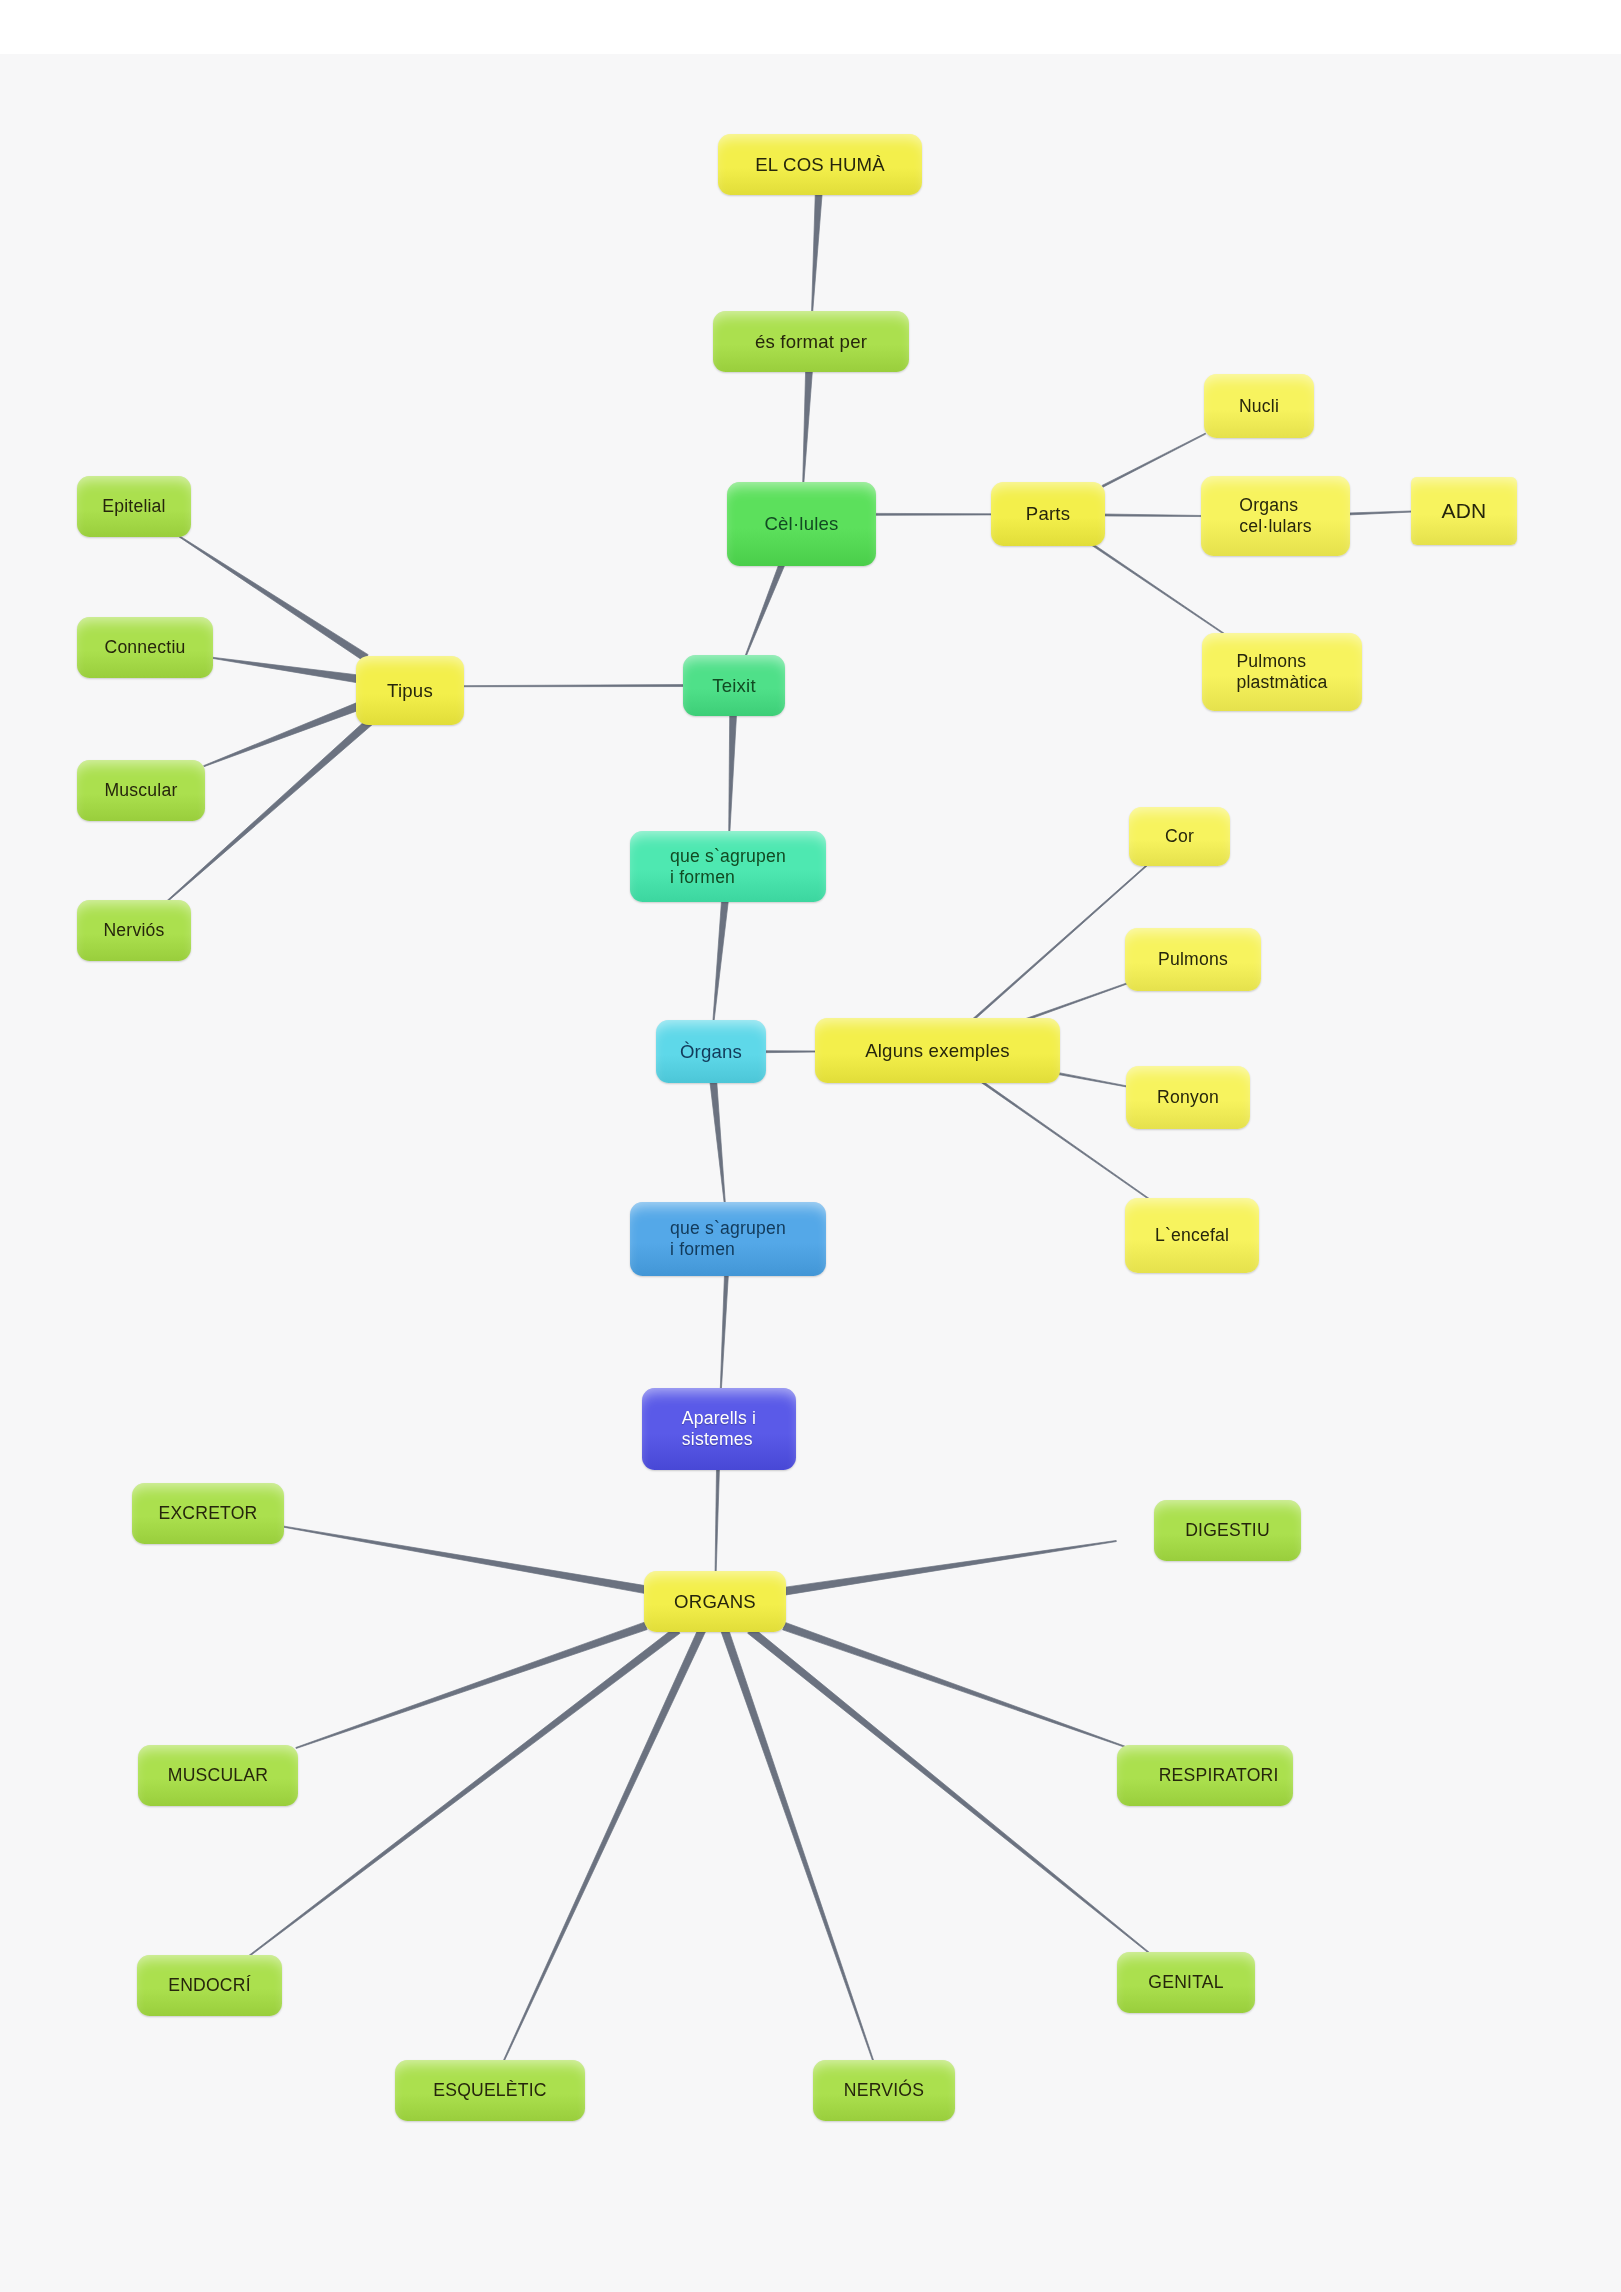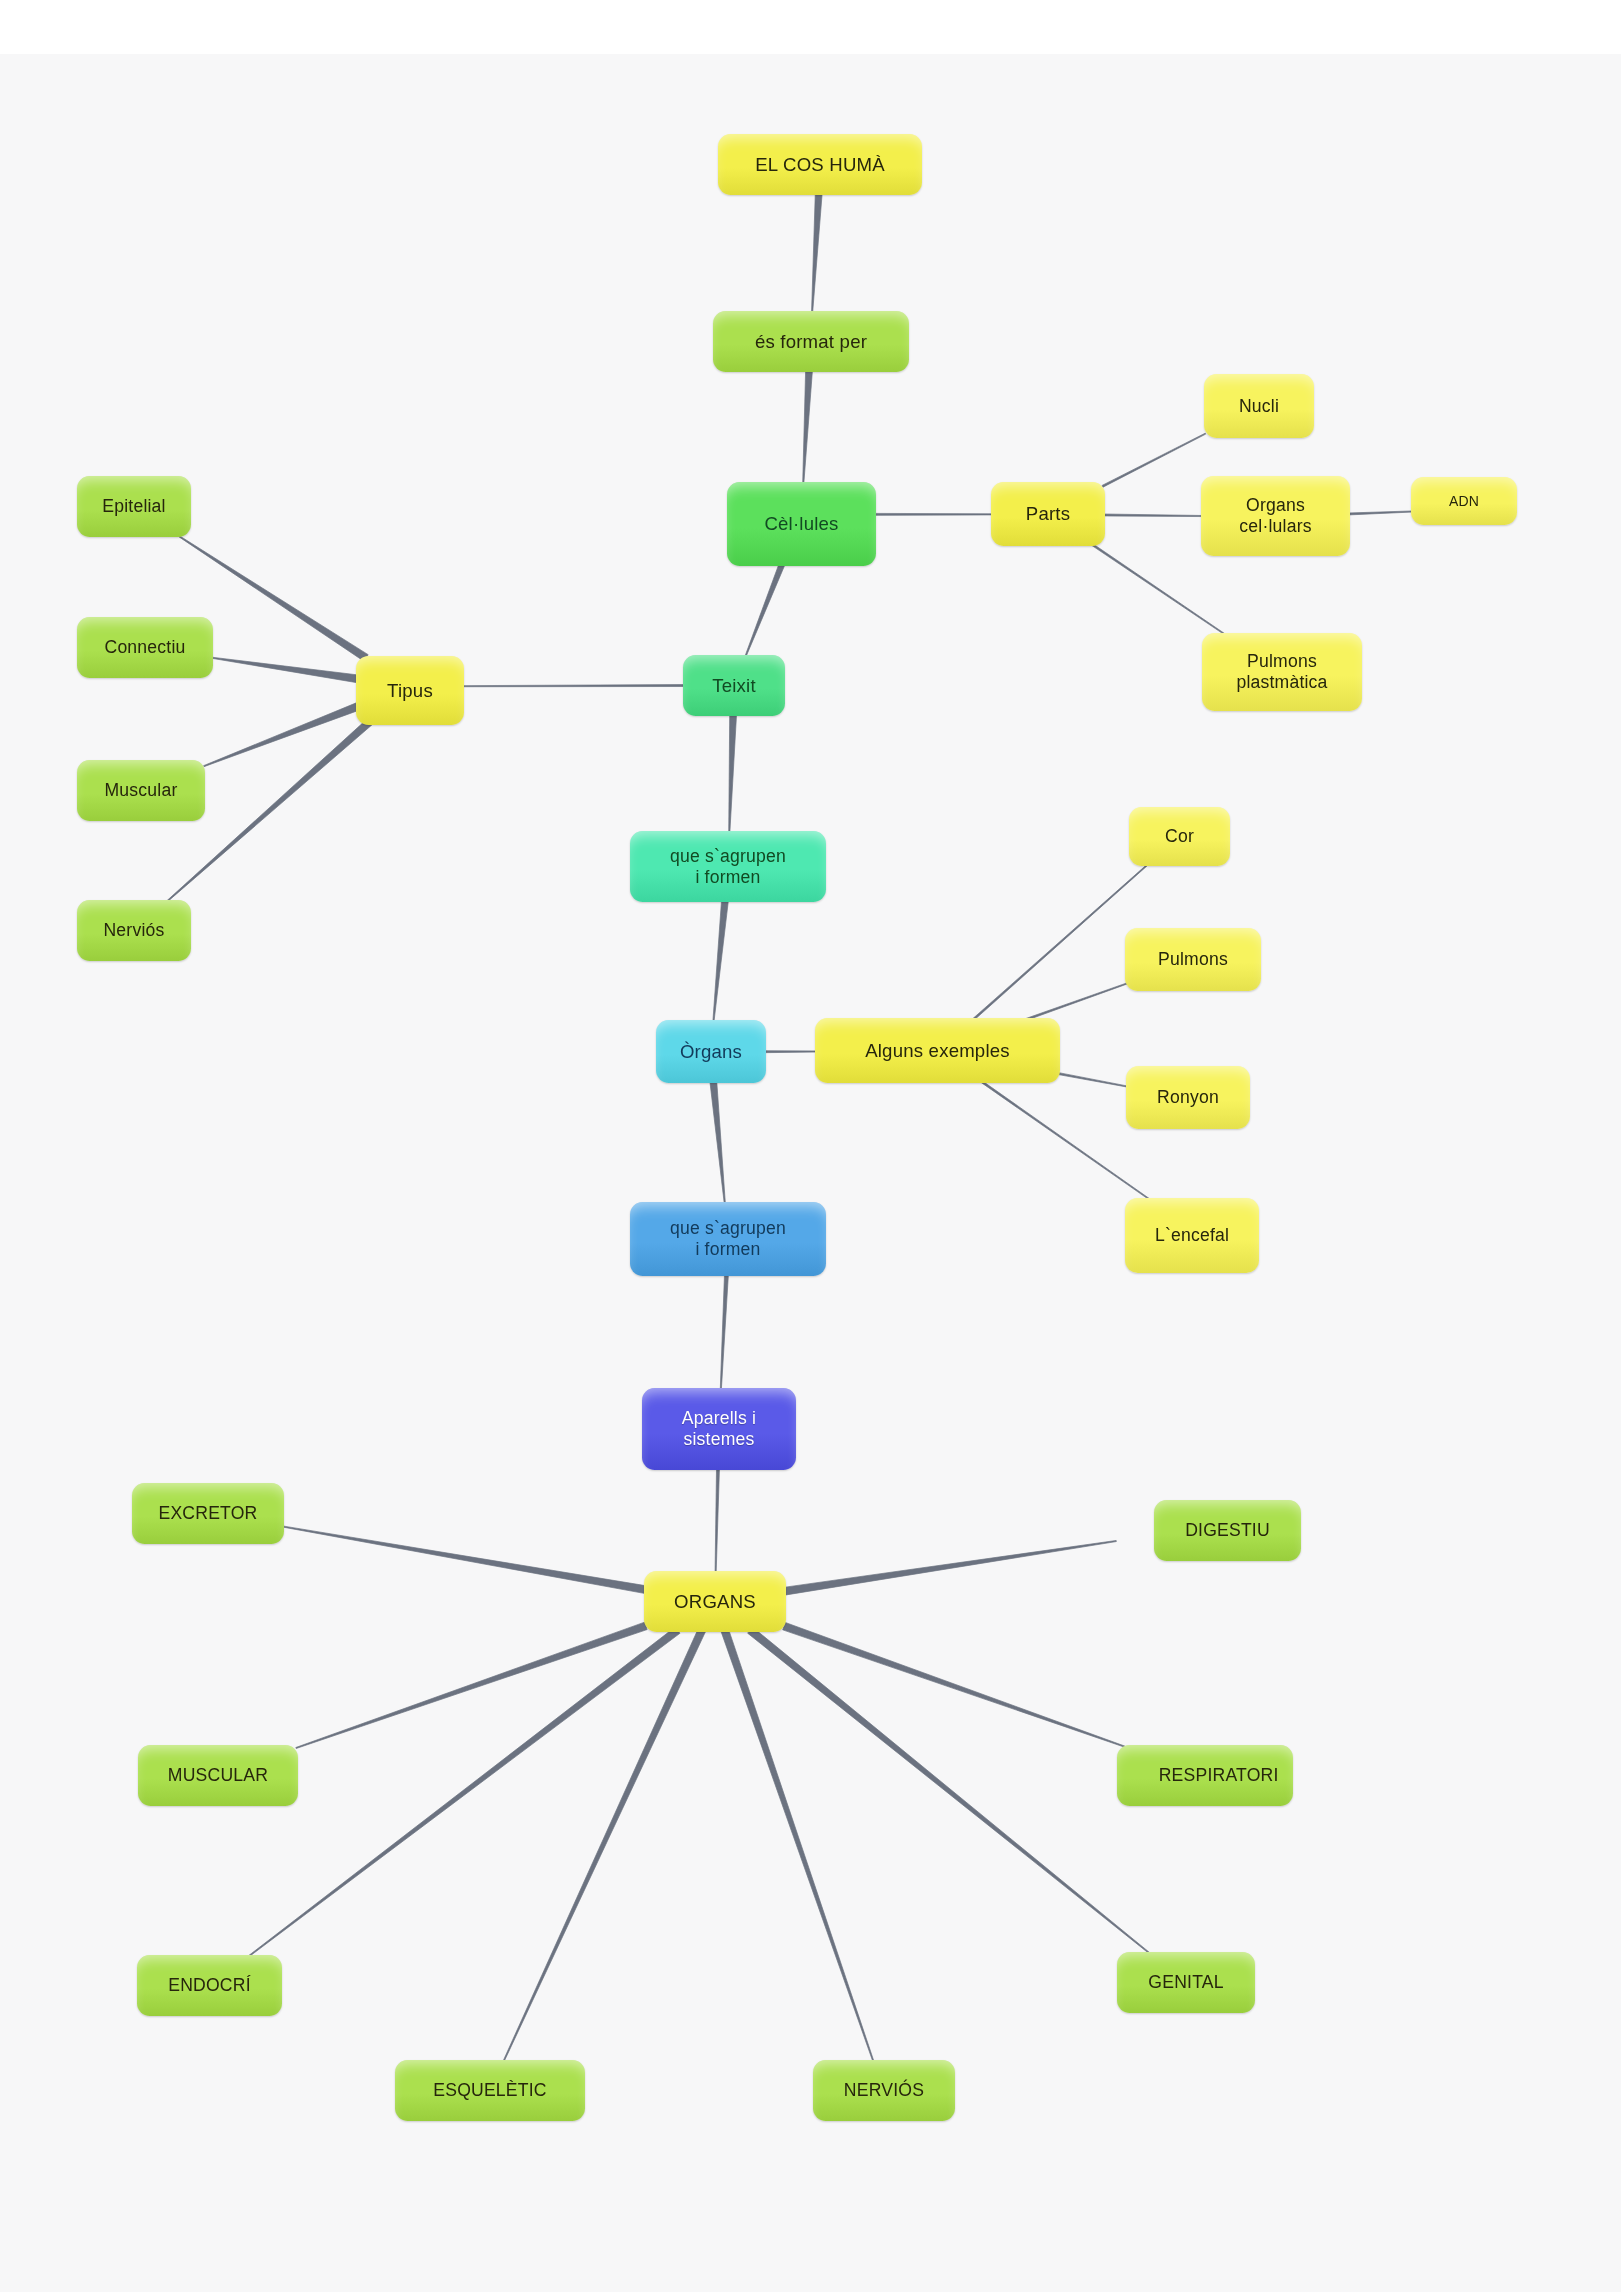--- a/index.html
+++ b/index.html
@@ -31,21 +31,20 @@
     height: 2293px;
     pointer-events: none;
   }
   .node {
     position: absolute;
     box-sizing: border-box;
     border-radius: 12.7px;
     display: flex;
     align-items: center;
     justify-content: center;
-    text-align: center;
     color: #2a2a0e;
     letter-spacing: 0.2px;
     line-height: 1.18;
     padding: 3.9px 7.8px;
     white-space: pre-line;
     box-shadow: 0 1px 2px rgba(0,0,0,0.18), inset 0 9.8px 13.7px -5.9px rgba(255,255,255,0.55);
   }
   .node.dark-text { color: #26260c; }
   .node.white-text { color: #ffffff; text-shadow: 0 1px 1px rgba(0,0,0,0.28); }
   .node.blue-text { color: #123a5a; }
@@ -90,21 +89,21 @@
       <path d="M 735.7143390137758 1664.303495612972 L 890.9840307326307 2104.1792306467837 L 892.0239852994335 2103.8207693532163 L 743.27764495416 1661.696504387028 Z" fill="#6b7280" stroke="#6b7280" stroke-width="0.7"></path>
     </svg>
   <div id="node-layer">
       <div class="node dark-text" style="left: 718px; top: 134px; width: 204px; height: 61px; font-size: 18.6px; background: linear-gradient(rgb(243, 239, 75) 0%, rgb(243, 239, 75) 55%, rgb(225, 221, 57) 100%);">EL COS HUMÀ</div>
       <div class="node dark-text" style="left: 713px; top: 311px; width: 196px; height: 61px; font-size: 18.6px; background: linear-gradient(rgb(171, 224, 78) 0%, rgb(171, 224, 78) 55%, rgb(153, 206, 60) 100%);">és format per</div>
       <div class="node green-text" style="left: 727px; top: 482px; width: 149px; height: 84px; font-size: 18.6px; background: linear-gradient(rgb(92, 224, 92) 0%, rgb(92, 224, 92) 55%, rgb(74, 206, 74) 100%);">Cèl·lules</div>
       <div class="node dark-text" style="left: 991px; top: 482px; width: 114px; height: 64px; font-size: 18.6px; background: linear-gradient(rgb(243, 239, 75) 0%, rgb(243, 239, 75) 55%, rgb(225, 221, 57) 100%);">Parts</div>
       <div class="node dark-text" style="left: 1204px; top: 374px; width: 110px; height: 64px; font-size: 17.6px; background: linear-gradient(rgb(247, 243, 94) 0%, rgb(247, 243, 94) 55%, rgb(229, 225, 76) 100%);">Nucli</div>
       <div class="node dark-text" style="left: 1201px; top: 476px; width: 149px; height: 80px; font-size: 17.6px; background: linear-gradient(rgb(247, 243, 94) 0%, rgb(247, 243, 94) 55%, rgb(229, 225, 76) 100%);">Organs
 cel·lulars</div>
-      <div class="node dark-text" style="left: 1411px; top: 477px; width: 106px; height: 48px; font-size: 14px; background: linear-gradient(rgb(247, 243, 94) 0%, rgb(247, 243, 94) 55%, rgb(229, 225, 76) 100%);">ADN</div>
+      <div class="node dark-text" style="left: 1411px; top: 477px; width: 106px; height: 68px; font-size: 21px; background: linear-gradient(rgb(247, 243, 94) 0%, rgb(247, 243, 94) 55%, rgb(229, 225, 76) 100%); border-radius: 6px;">ADN</div>
       <div class="node dark-text" style="left: 1202px; top: 633px; width: 160px; height: 78px; font-size: 17.6px; background: linear-gradient(rgb(247, 243, 94) 0%, rgb(247, 243, 94) 55%, rgb(229, 225, 76) 100%);">Pulmons
 plastmàtica</div>
       <div class="node green-text" style="left: 683px; top: 655px; width: 102px; height: 61px; font-size: 18.6px; background: linear-gradient(rgb(79, 224, 137) 0%, rgb(79, 224, 137) 55%, rgb(61, 206, 119) 100%);">Teixit</div>
       <div class="node dark-text" style="left: 356px; top: 656px; width: 108px; height: 69px; font-size: 18.6px; background: linear-gradient(rgb(243, 239, 75) 0%, rgb(243, 239, 75) 55%, rgb(225, 221, 57) 100%);">Tipus</div>
       <div class="node dark-text" style="left: 77px; top: 476px; width: 114px; height: 61px; font-size: 17.6px; background: linear-gradient(rgb(171, 224, 78) 0%, rgb(171, 224, 78) 55%, rgb(153, 206, 60) 100%);">Epitelial</div>
       <div class="node dark-text" style="left: 77px; top: 617px; width: 136px; height: 61px; font-size: 17.6px; background: linear-gradient(rgb(171, 224, 78) 0%, rgb(171, 224, 78) 55%, rgb(153, 206, 60) 100%);">Connectiu</div>
       <div class="node dark-text" style="left: 77px; top: 760px; width: 128px; height: 61px; font-size: 17.6px; background: linear-gradient(rgb(171, 224, 78) 0%, rgb(171, 224, 78) 55%, rgb(153, 206, 60) 100%);">Muscular</div>
       <div class="node dark-text" style="left: 77px; top: 900px; width: 114px; height: 61px; font-size: 17.6px; background: linear-gradient(rgb(171, 224, 78) 0%, rgb(171, 224, 78) 55%, rgb(153, 206, 60) 100%);">Nerviós</div>
       <div class="node green-text" style="left: 630px; top: 831px; width: 196px; height: 71px; font-size: 17.6px; background: linear-gradient(rgb(78, 232, 177) 0%, rgb(78, 232, 177) 55%, rgb(60, 214, 159) 100%);">que s`agrupen
 i formen</div>

